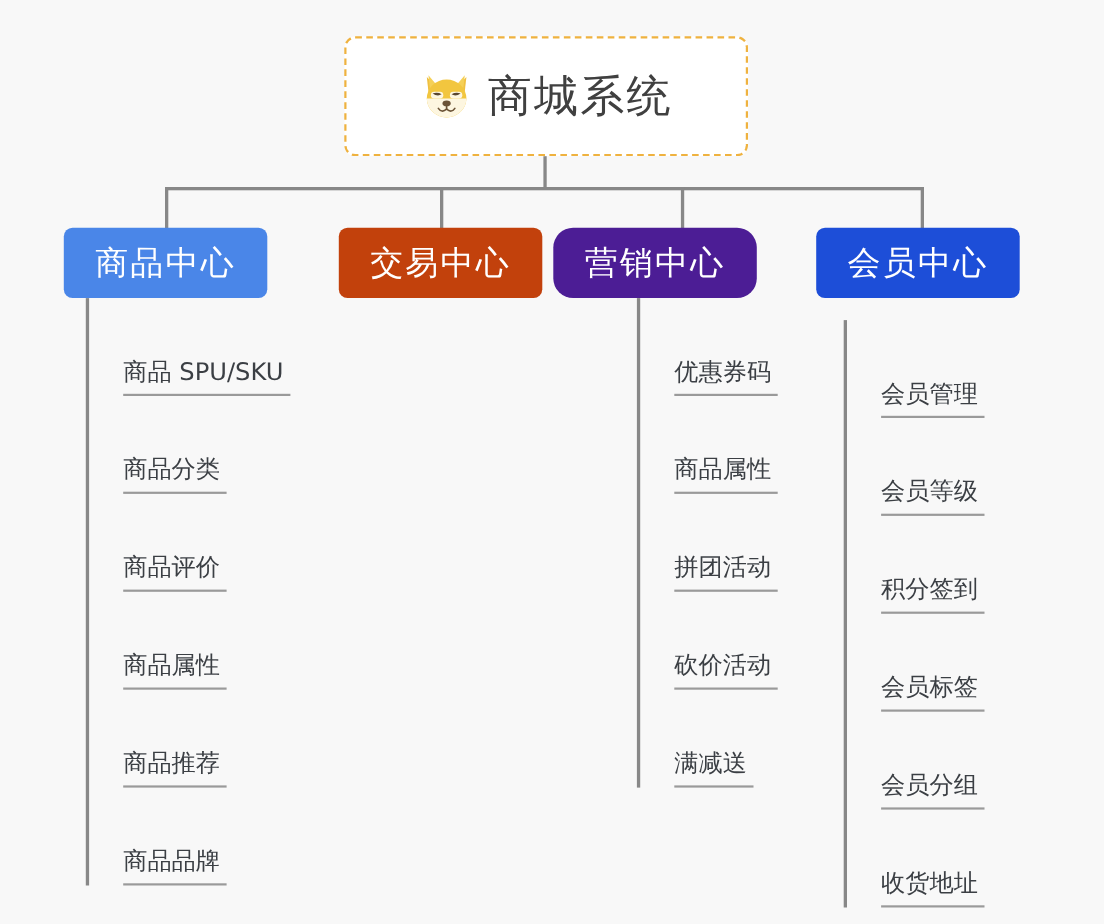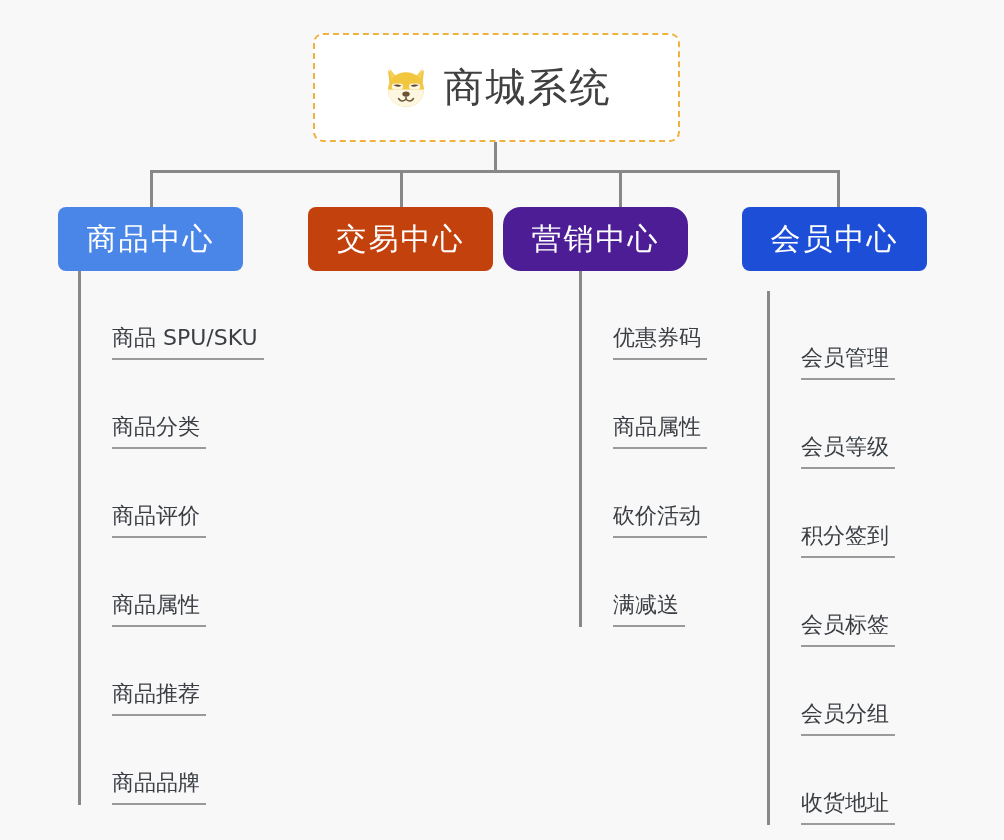--- a/index.html
+++ b/index.html
@@ -187,20 +187,23 @@
 
 
   <div class="col" style="left: 547px; margin-left: 32px;">
     <div class="col-item">
         <span class="col-item-label">优惠券码</span>
       </div>
     <div class="col-item">
         <span class="col-item-label">商品属性</span>
       </div>
     <div class="col-item">
+        <span class="col-item-label">拼团活动</span>
+      </div>
+    <div class="col-item">
         <span class="col-item-label">砍价活动</span>
       </div>
     <div class="col-item">
         <span class="col-item-label">满减送</span>
       </div>
   </div>
 
   <div class="col" style="left: 767px; margin-top: 20px;">
     <div class="col-item">
         <span class="col-item-label">会员管理</span>

